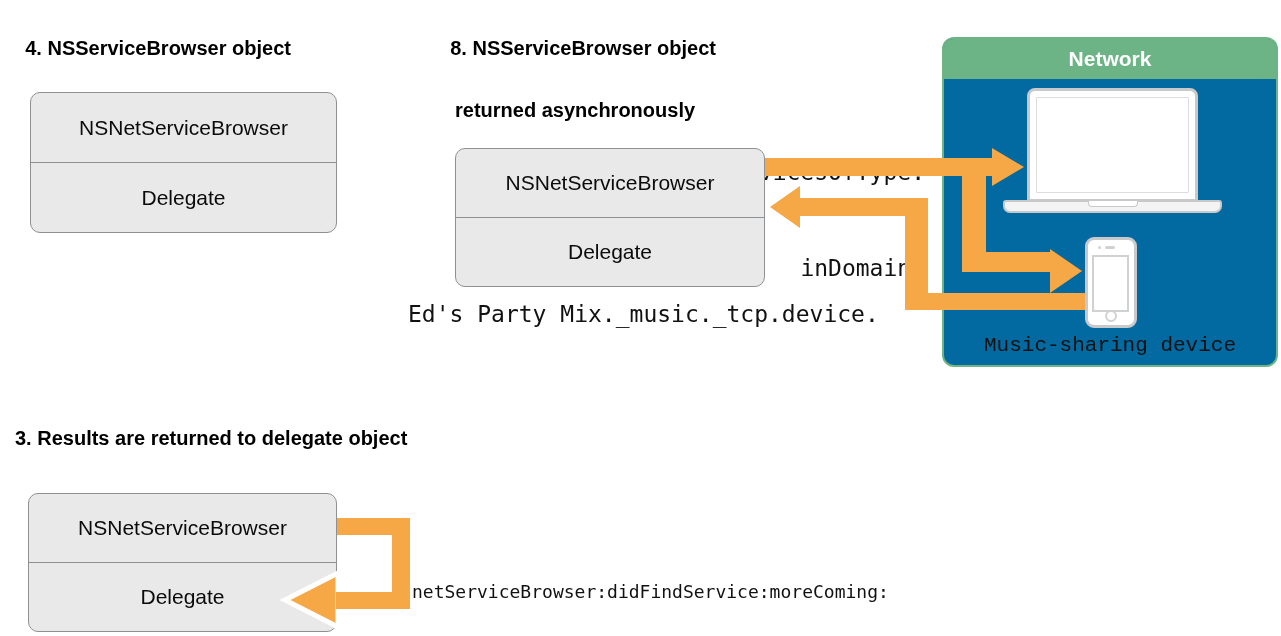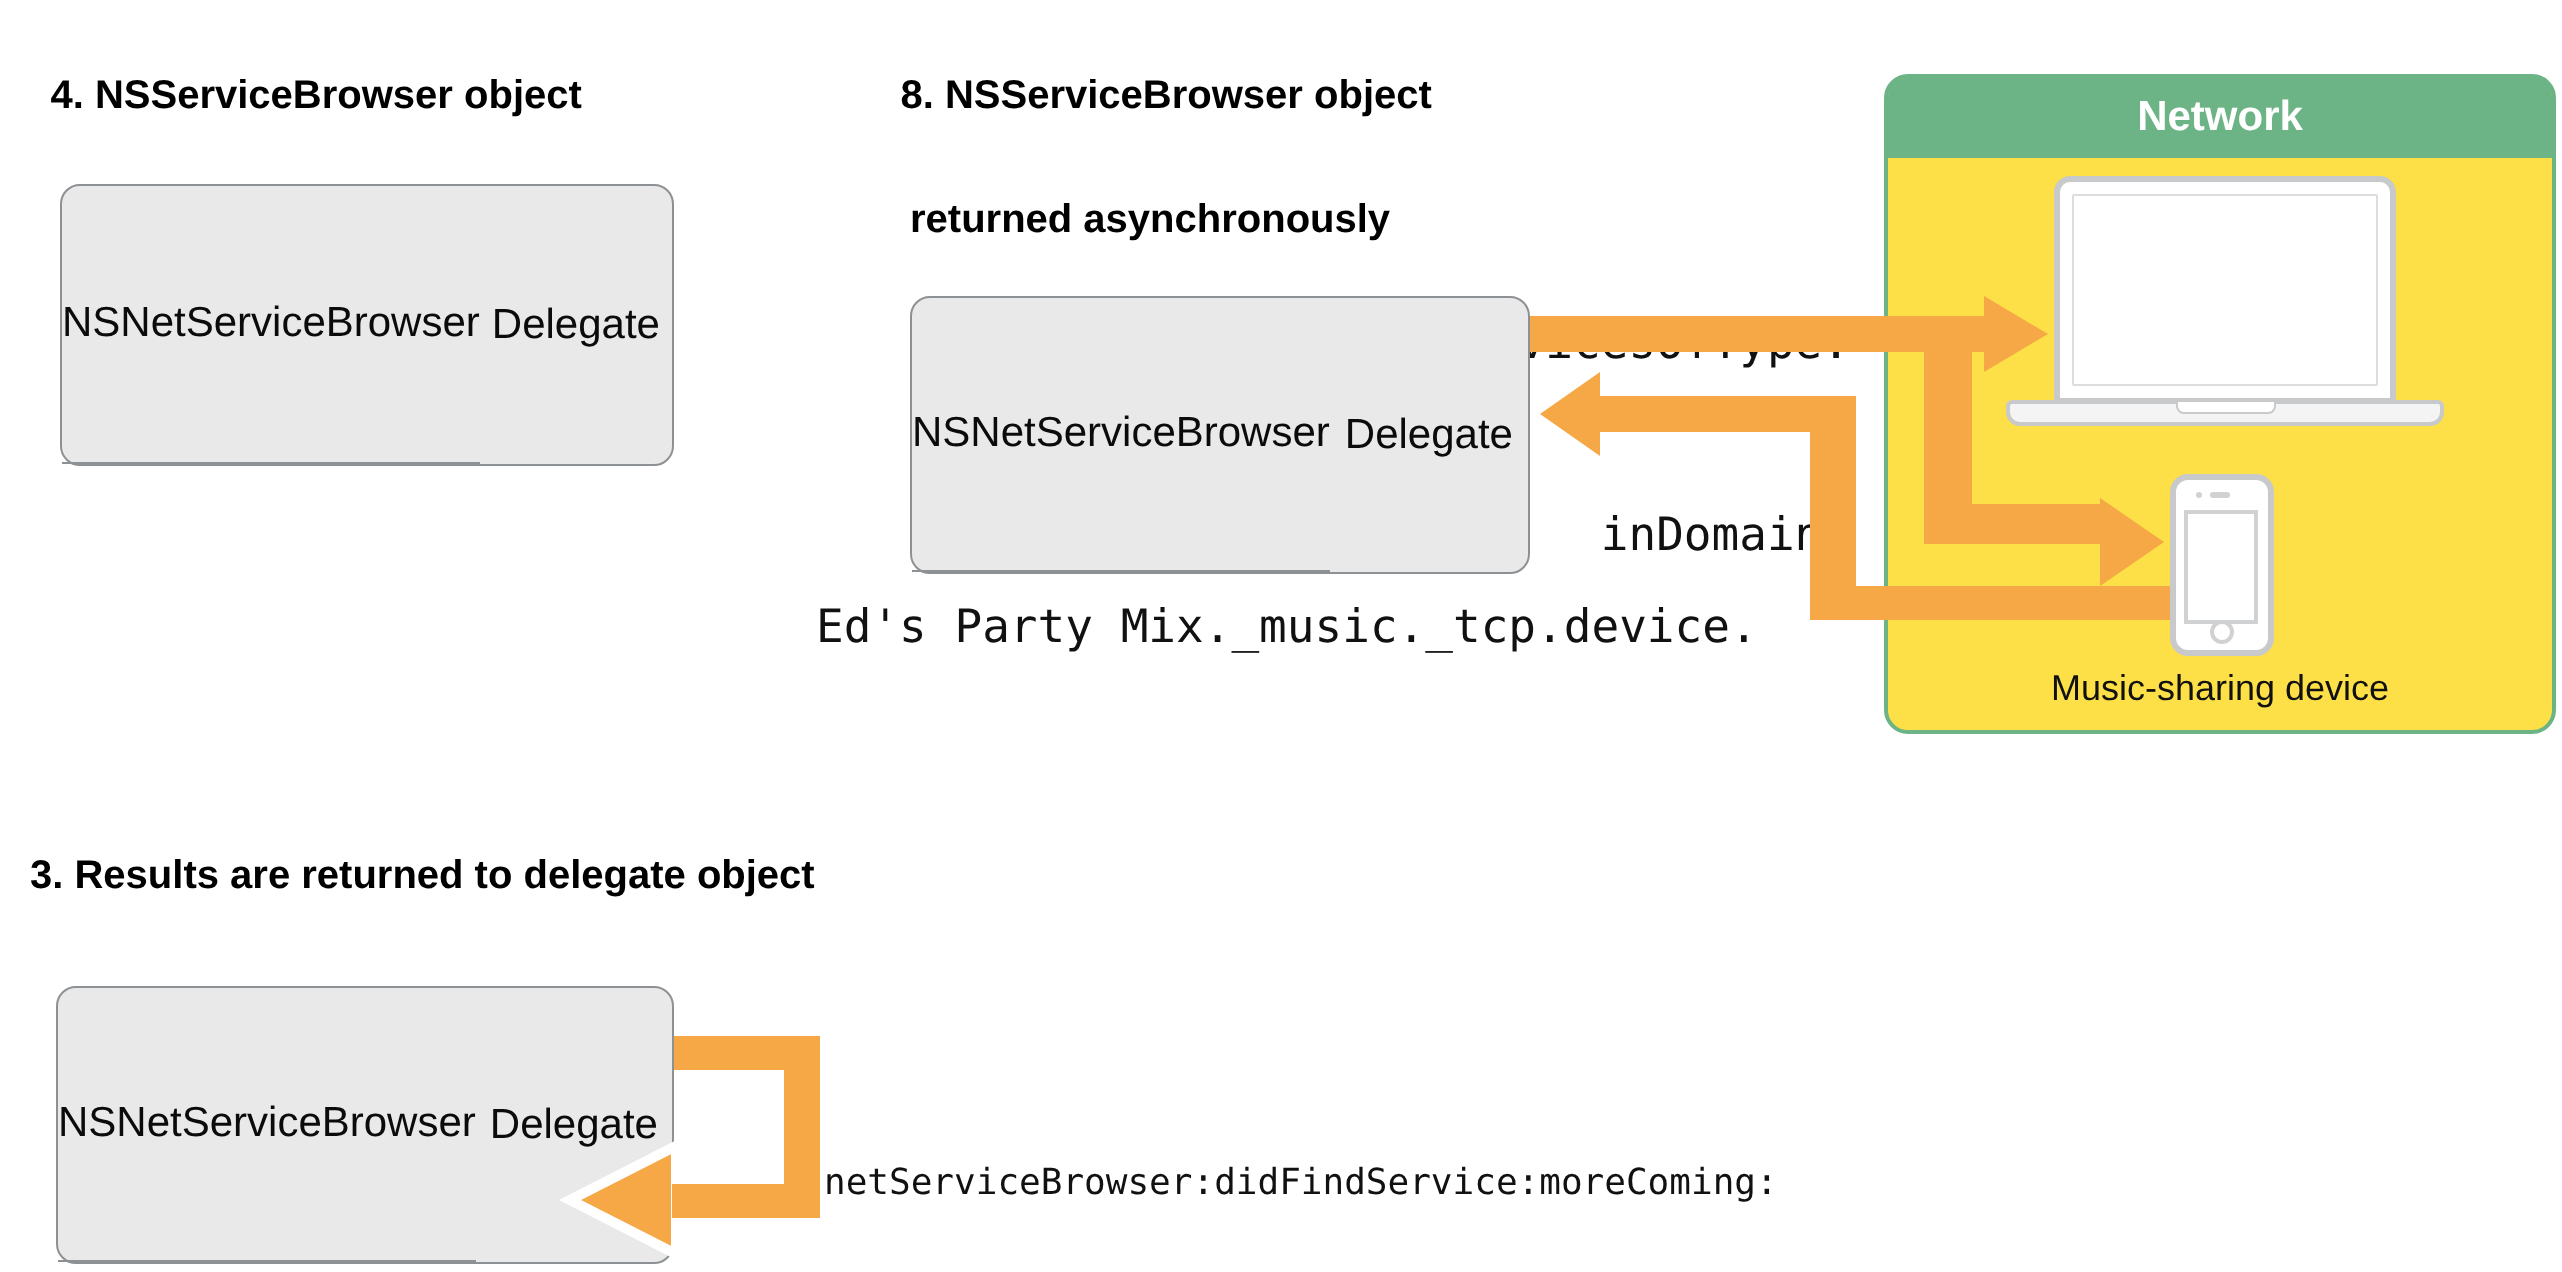--- a/index.html
+++ b/index.html
@@ -24,56 +24,56 @@
     font-size:20px;font-weight:bold;line-height:31px;
     white-space:pre;color:var(--ink);
   }
   .heading .indent{padding-left:27px;display:block;}
   
   .obj-box{
     position:absolute;
     background:var(--box-fill);
     border:1.5px solid var(--box-border);
     border-radius:10px;
-    display:flex;flex-direction:row;
+    display:flex;flex-direction:column;
     box-sizing:border-box;
     z-index:2;
   }
   .obj-cell{
     flex:1;display:flex;align-items:center;justify-content:center;
     font-size:21px;color:#0b0b0b;
   }
   .obj-cell.top{border-bottom:1.5px solid var(--box-border);}
   
   .code{
     font-family:"DejaVu Sans Mono", monospace;
     color:#111111;
     white-space:pre;
   }
   .code-right{text-align:right;}
   
   .net-panel{
     position:absolute;
-    background:#fde047;
+    background:#0369a1;
     border:2px solid var(--green);
     border-radius:12px;
     box-sizing:border-box;
     z-index:1;
     padding-left:48px;
   }
   .net-header{
     position:absolute;left:0;top:0;right:0;height:40px;
     background:var(--green);
     border-radius:9px 9px 0 0;
     display:flex;align-items:center;justify-content:center;
     color:#ffffff;font-size:21px;font-weight:bold;
   }
   .net-label{
     position:absolute;left:0;right:0;
-    text-align:center;font-size:18px;color:#111111;
+    text-align:center;font-size:21px;color:#111111;font-family:Liberation Mono, monospace;
   }
   
   .bar{position:absolute;background:var(--orange);z-index:3;}
   .tri{position:absolute;width:0;height:0;z-index:3;}
   .tri-right-a{border-top:19px solid transparent;border-bottom:19px solid transparent;border-left:32px solid var(--orange);}
   .tri-right-b{border-top:22px solid transparent;border-bottom:22px solid transparent;border-left:32px solid var(--orange);}
   .tri-left{border-top:21px solid transparent;border-bottom:21px solid transparent;border-right:30px solid var(--orange);}
   
   .laptop-screen{
     position:absolute;background:#ffffff;

